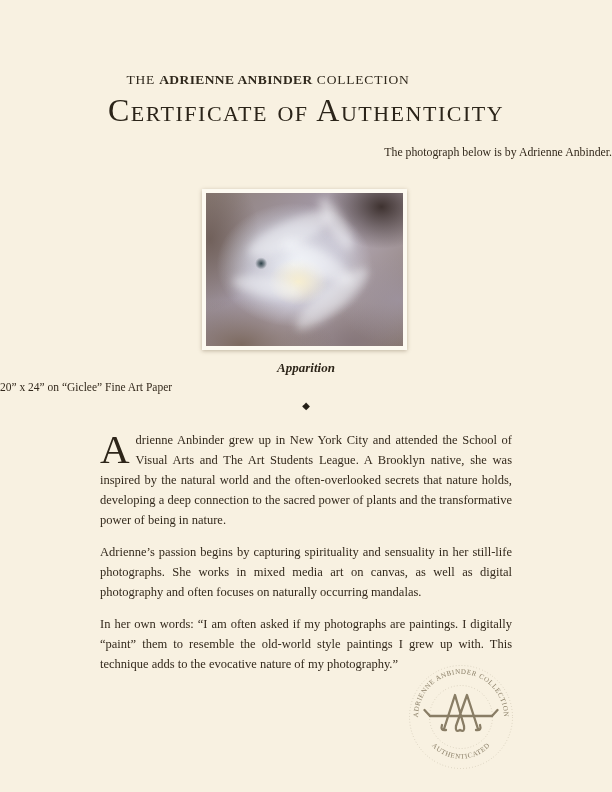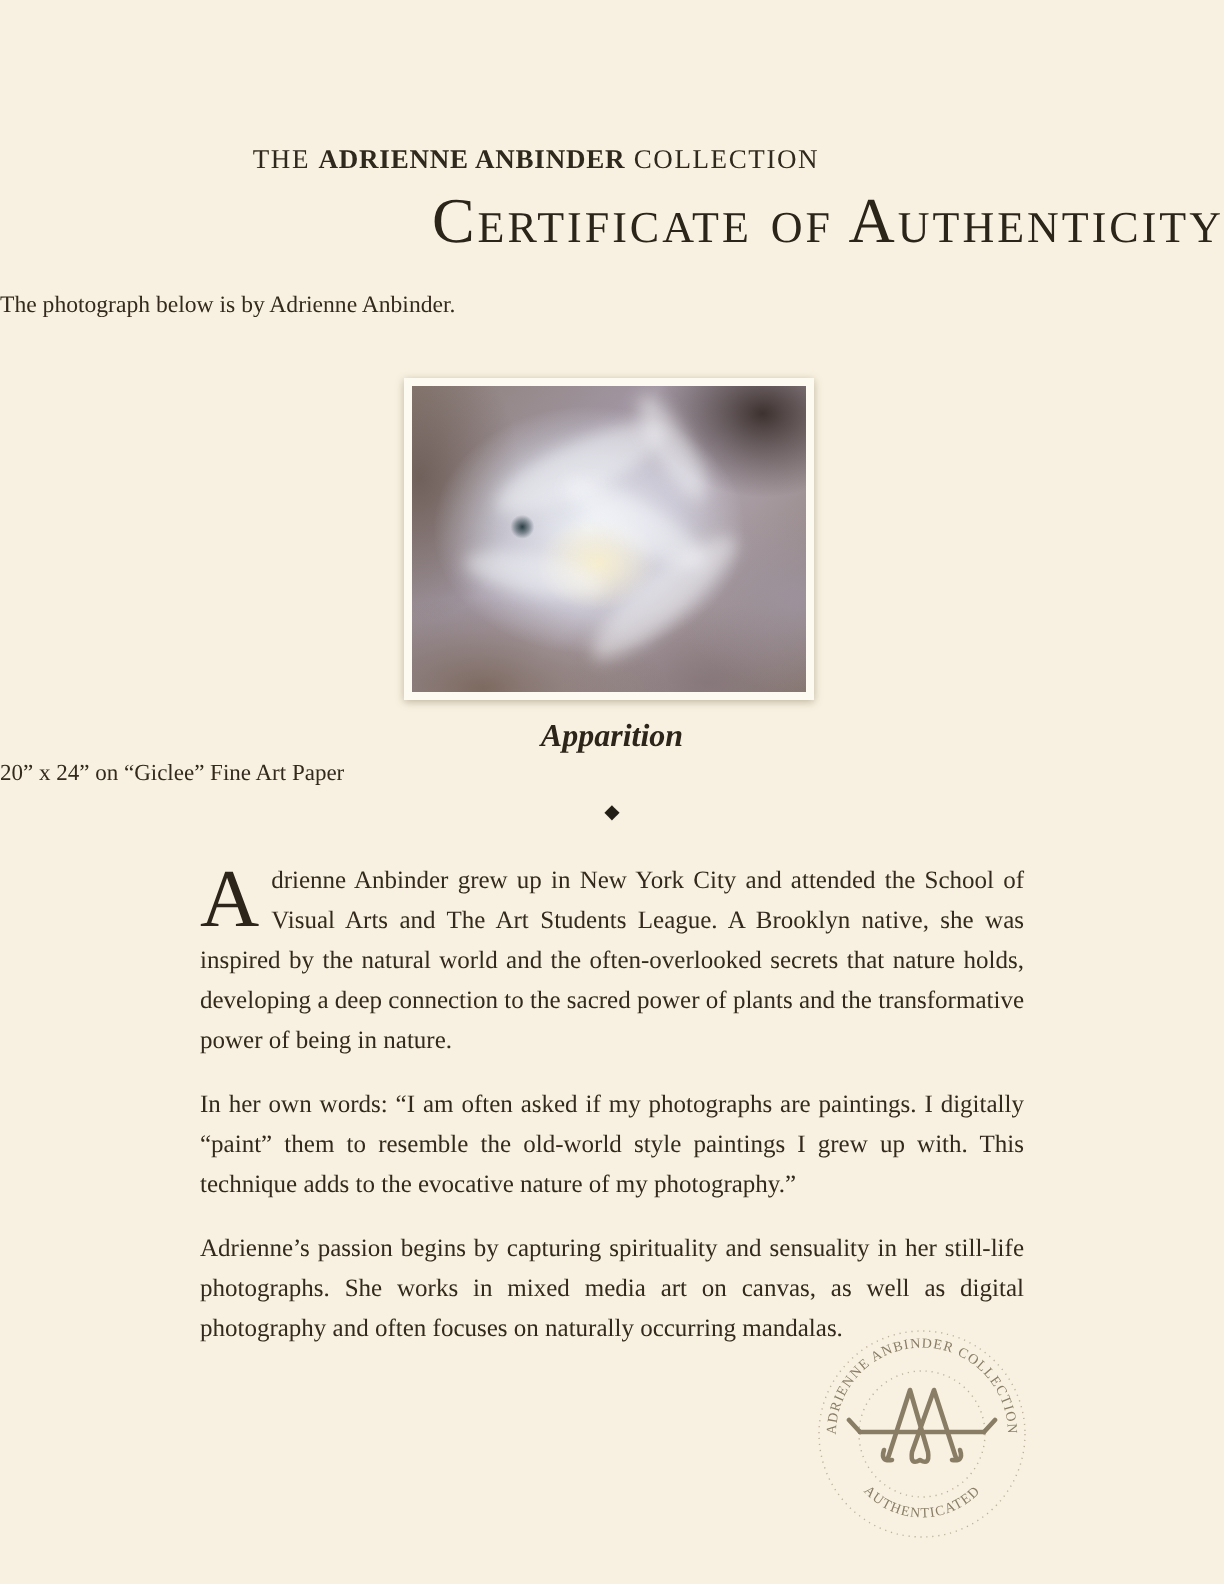--- a/index.html
+++ b/index.html
@@ -18,27 +18,27 @@
 
   
   .collection-line {
     position: absolute; top: 72px; left: 0; width: 536px;
     text-align: center; font-size: 13.5px; letter-spacing: 0.8px;
     color: #2f281c;
   }
   .collection-line .bold { font-weight: bold; letter-spacing: 0.4px; }
   .main-title {
     position: absolute; top: 92px; left: 0; width: 612px;
-    text-align: right;
+    text-align: center;
     font-size: 32px; font-variant: small-caps; letter-spacing: 1.5px;
     font-weight: 500; color: #2b2419;
   }
   .subtitle {
     position: absolute; top: 145px; left: 0; width: 612px;
-    text-align: left; font-size: 11.8px; line-height: 15px; color: #33291c;
+    text-align: right; font-size: 11.8px; line-height: 15px; color: #33291c;
   }
 
   
   .photo-frame {
     position: absolute; left: 202px; top: 189px;
     background: #fdfaf1; padding: 4px;
     box-shadow: 0 1px 4px rgba(90,70,40,0.35);
   }
   .photo {
     position: relative; width: 197px; height: 153px; overflow: hidden;
@@ -59,21 +59,21 @@
   }
   .petal.p1 { width: 92px; height: 26px; left: 38px; top: 28px; transform: rotate(-25deg); }
   .petal.p2 { width: 80px; height: 22px; left: 72px; top: 58px; transform: rotate(30deg); }
   .petal.p3 { width: 70px; height: 20px; left: 26px; top: 84px; transform: rotate(10deg); }
   .petal.p4 { width: 92px; height: 24px; left: 80px; top: 94px; transform: rotate(-40deg); }
   .petal.p5 { width: 60px; height: 18px; left: 100px; top: 22px; transform: rotate(60deg); }
 
   
   .artwork-title {
     position: absolute; top: 360px; left: 0; width: 612px;
-    text-align: center; font-size: 16px; font-weight: bold; font-style: italic;
+    text-align: center; font-size: 13px; font-weight: bold; font-style: italic;
     color: #2d2519;
   }
   .artwork-details {
     position: absolute; top: 381px; left: 0; width: 612px;
     text-align: left; font-size: 11.5px; color: #33291c;
   }
   .separator {
     position: absolute; top: 400px; left: 0; width: 612px;
     text-align: center; font-size: 10px; color: #241f16;
   }
@@ -126,22 +126,22 @@
       <div class="petal p5"></div>
     </div>
   </div>
 
   <div class="artwork-title">Apparition</div>
   <div class="artwork-details">20” x 24” on “Giclee” Fine Art Paper</div>
   <div class="separator">◆</div>
 
   <div class="bio">
     <p><span class="dropcap">A</span><span>drienne Anbinder grew up in New York City and attended the School of Visual Arts and The Art Students League. A Brooklyn native, she was inspired by the natural world and the often-overlooked secrets that nature holds, developing a deep connection to the sacred power of plants and the transformative power of being in nature.</span></p>
+    <p>Adrienne’s passion begins by capturing spirituality and sensuality in her still-life photographs. She works in mixed media art on canvas, as well as digital photography and often focuses on naturally occurring mandalas.</p>
     <p>In her own words: “I am often asked if my photographs are paintings. I digitally “paint” them to resemble the old-world style paintings I grew up with. This technique adds to the evocative nature of my photography.”</p>
-    <p>Adrienne’s passion begins by capturing spirituality and sensuality in her still-life photographs. She works in mixed media art on canvas, as well as digital photography and often focuses on naturally occurring mandalas.</p>
   </div>
 
   <div class="seal">
     <svg viewBox="-55 -55 110 110">
 
       <circle cx="0" cy="0" r="51.5" fill="none" stroke="#8a7d63" stroke-width="0.7" stroke-dasharray="0.6,2.4" opacity="0.55"></circle>
       <circle cx="0" cy="0" r="31.5" fill="none" stroke="#8a7d63" stroke-width="0.7" stroke-dasharray="0.6,2.4" opacity="0.55"></circle>
 
       <defs>
         <path id="arcTop" d="M -42 9 A 43 43 0 1 1 42 9" fill="none"></path>

